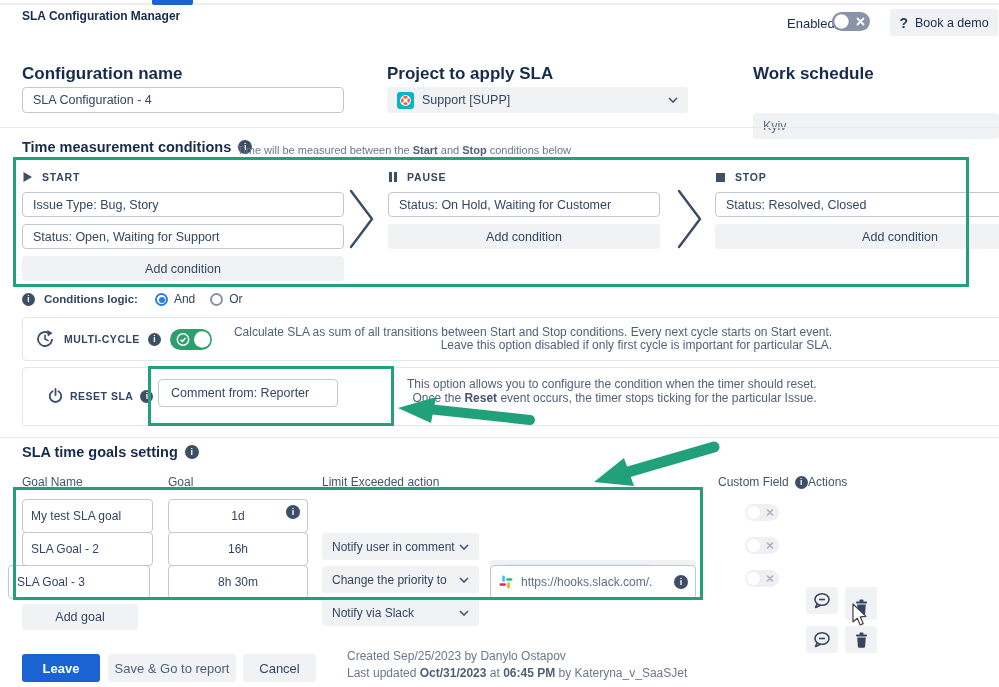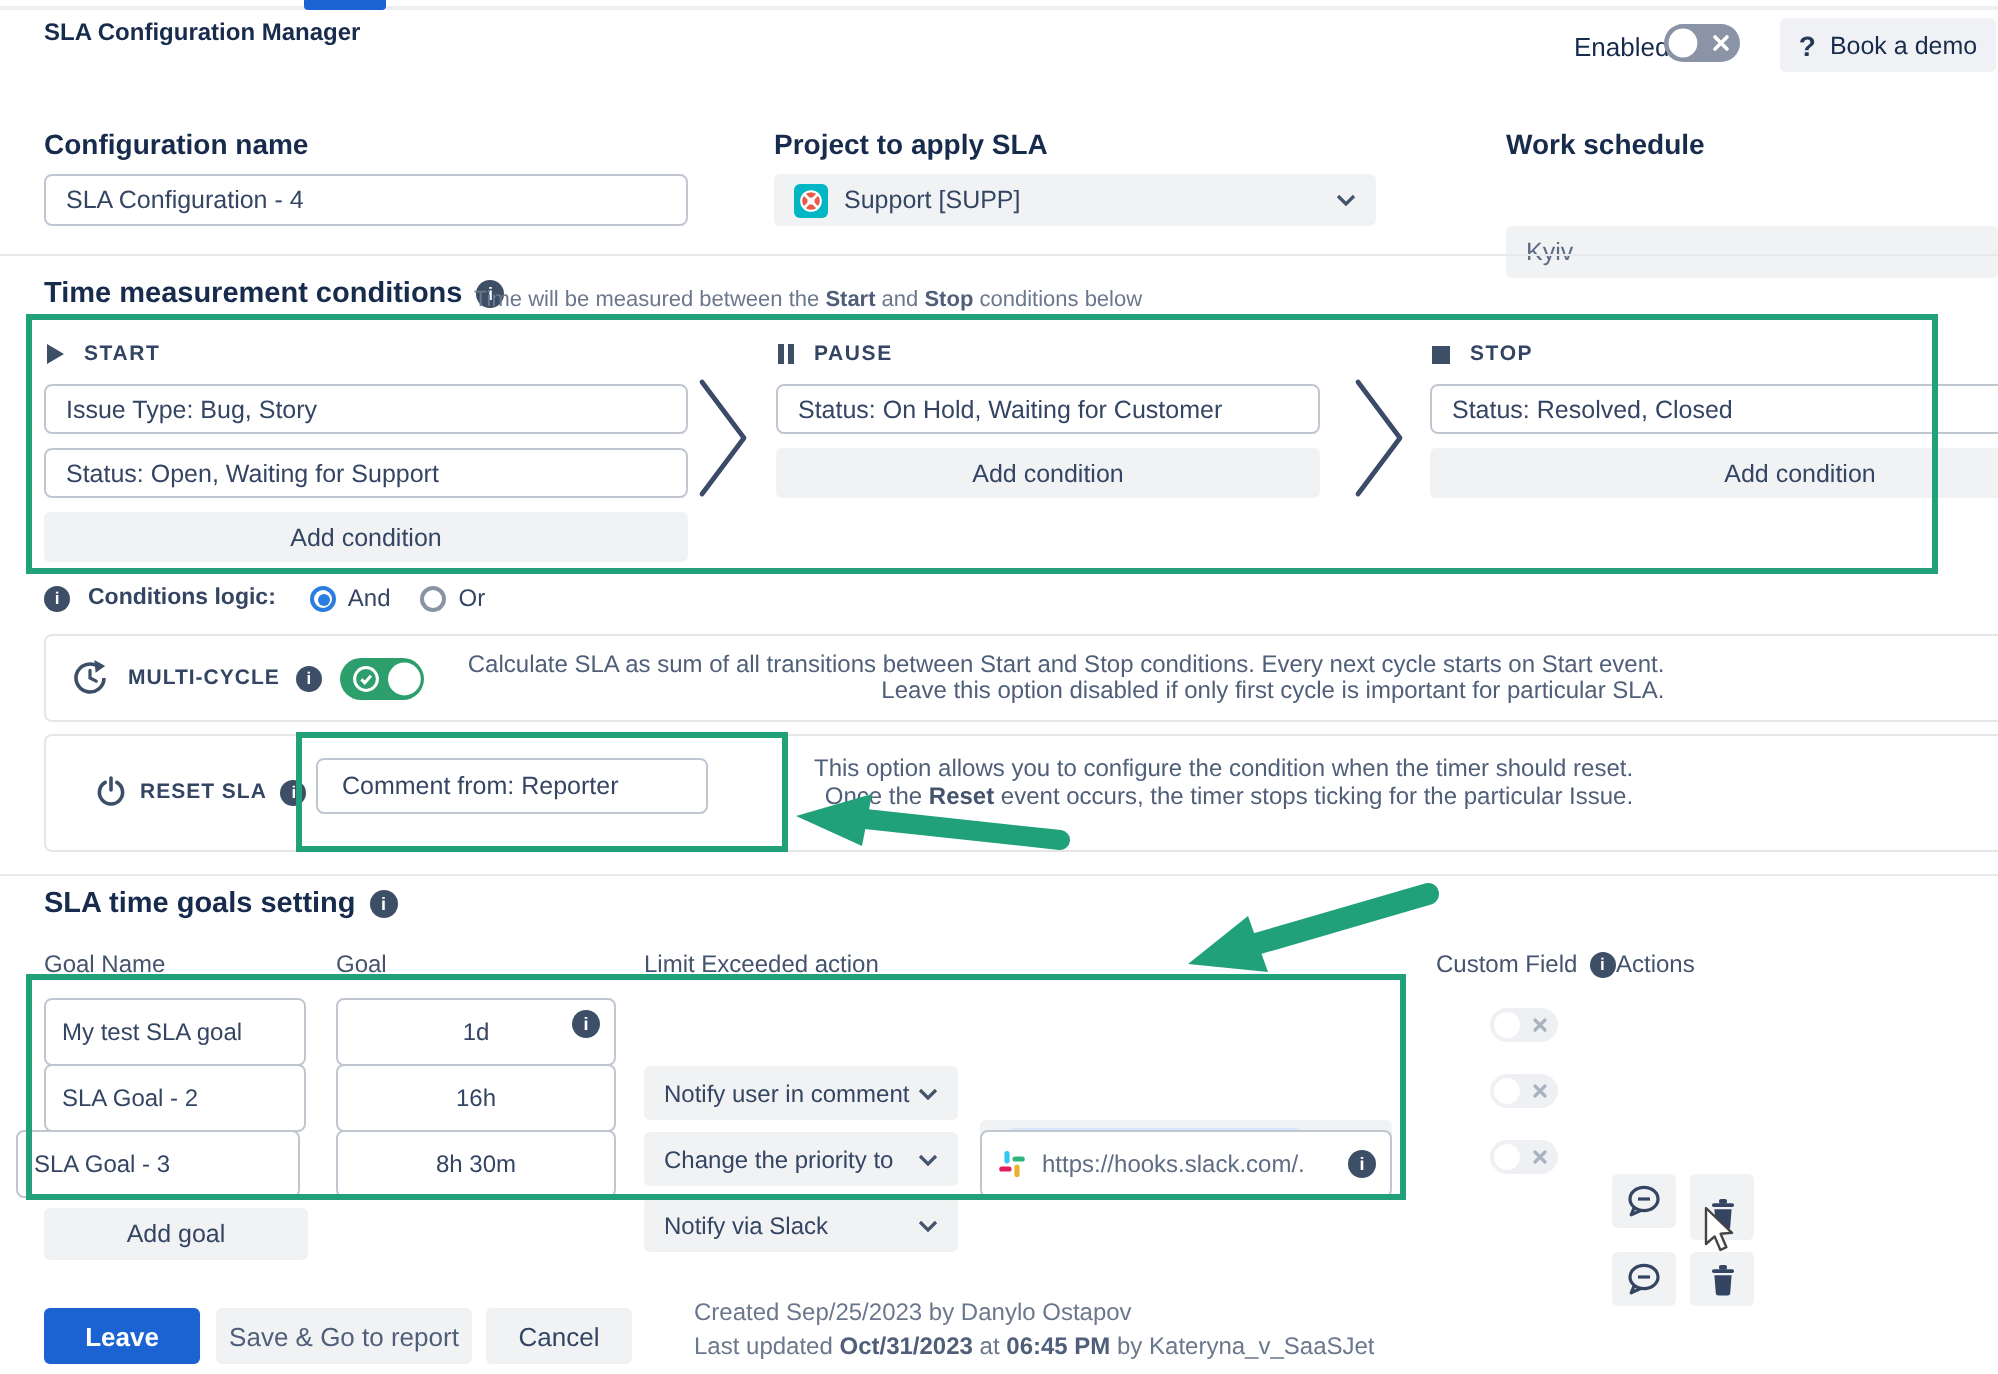--- a/index.html
+++ b/index.html
@@ -15,21 +15,21 @@
   .tab-indicator { position:absolute; left:152px; top:0; width:41px; height:5px; background:#1b63d2; border-radius:0 0 2px 2px; }
 
   
   .h1 { left:22px; top:9px; font-size:12px; font-weight:700; color:#172b4d; }
   .enabled-label { left:787px; top:16px; font-size:13px; color:#172b4d; }
   .book-demo { left:890px; top:9px; width:108px; height:27px; background:#f0f1f4; border-radius:3px;
     display:flex; align-items:center; justify-content:center; gap:7px; font-size:12.5px; color:#172b4d; cursor:default; }
   .book-demo .qmark { font-weight:700; font-size:14px; color:#253858; }
 
   
-  .field-label { font-size:14px; font-weight:700; color:#172b4d; }
+  .field-label { font-size:17px; font-weight:700; color:#172b4d; }
   .input-white { background:#fff; border:1px solid #c1c7d0; border-radius:4px; display:flex; align-items:center;
     padding:0 10px; font-size:12.5px; color:#344563; }
   .select-gray { background:#f1f2f4; border-radius:3px; display:flex; align-items:center; padding:0 10px;
     font-size:12.5px; color:#344563; position:relative; }
   .chev-down { position:absolute; right:10px; top:50%; margin-top:-3px; }
 
   .divider { position:absolute; left:0; width:999px; height:1px; background:#e7e9ec; }
 
   
   .sec-head { display:flex; align-items:center; gap:7px; }
@@ -234,21 +234,21 @@
   <div class="card" style="left:22px; top:367px; width:990px; height:59px;"></div>
   <div class="abs" style="left:48px; top:388px; display:flex; align-items:center; gap:7px;">
     <svg width="15" height="16" viewBox="0 0 15 16">
       <path d="M4.6 3.2 a5.8 5.8 0 1 0 5.8 0" fill="none" stroke="#3d4f66" stroke-width="1.8" stroke-linecap="round"></path>
       <line x1="7.5" y1="1" x2="7.5" y2="7" stroke="#3d4f66" stroke-width="1.8" stroke-linecap="round"></line>
     </svg>
     <span class="caps-label">RESET SLA</span>
     <span class="info sm"></span>
   </div>
   <div class="green-box" style="left:148px; top:366px; width:246px; height:60px;"></div>
-  <div class="abs input-white" style="left:158px; top:379px; width:196px; height:28px; padding-left:12px;">Comment from: Reporter</div>
+  <div class="abs input-white" style="left:158px; top:379px; width:180px; height:28px; padding-left:12px;">Comment from: Reporter</div>
   <div class="abs desc" style="left:407px; top:378px;">
     <div>This option allows you to configure the condition when the timer should reset.</div>
     <div><span>Once the </span><b>Reset</b><span> event occurs, the timer stops ticking for the particular Issue.</span></div>
   </div>
 
   <svg class="abs" style="left:396px; top:396px; z-index:6;" width="140" height="32">
     <path d="M32 13 L134 24" stroke="#21a179" stroke-width="10" stroke-linecap="round"></path>
     <polygon points="2,12 40,1 35,27" fill="#21a179"></polygon>
   </svg>
 
@@ -382,21 +382,21 @@
     </span>
     <span class="icon-btn" style="left:845px;">
       <svg width="15" height="16" viewBox="0 0 15 16">
         <rect x="5.5" y="0.5" width="4" height="2.4" rx="1" fill="#344563"></rect>
         <rect x="2" y="2.6" width="11" height="1.9" rx="0.9" fill="#344563"></rect>
         <path d="M3.2 5.6 h8.6 l-0.7 9 a1.3 1.3 0 0 1 -1.3 1.2 h-4.6 a1.3 1.3 0 0 1 -1.3 -1.2 z" fill="#344563"></path>
       </svg>
     </span>
   </div>
 
-  <div class="abs add-btn" style="left:22px; top:604px; width:132px; height:26px;">Add goal</div>
+  <div class="abs add-btn" style="left:22px; top:604px; width:116px; height:26px;">Add goal</div>
 
   <div class="btn primary" style="left:22px; top:654px; width:78px;">Leave</div>
   <div class="btn gray" style="left:108px; top:654px; width:128px;">Save &amp; Go to report</div>
   <div class="btn gray" style="left:243px; top:654px; width:73px; color:#344563;">Cancel</div>
 
   <div class="abs created">
     <div>Created Sep/25/2023 by Danylo Ostapov</div>
     <div><span>Last updated </span><b>Oct/31/2023</b><span> at </span><b>06:45 PM</b><span> by Kateryna_v_SaaSJet</span></div>
   </div>
 

